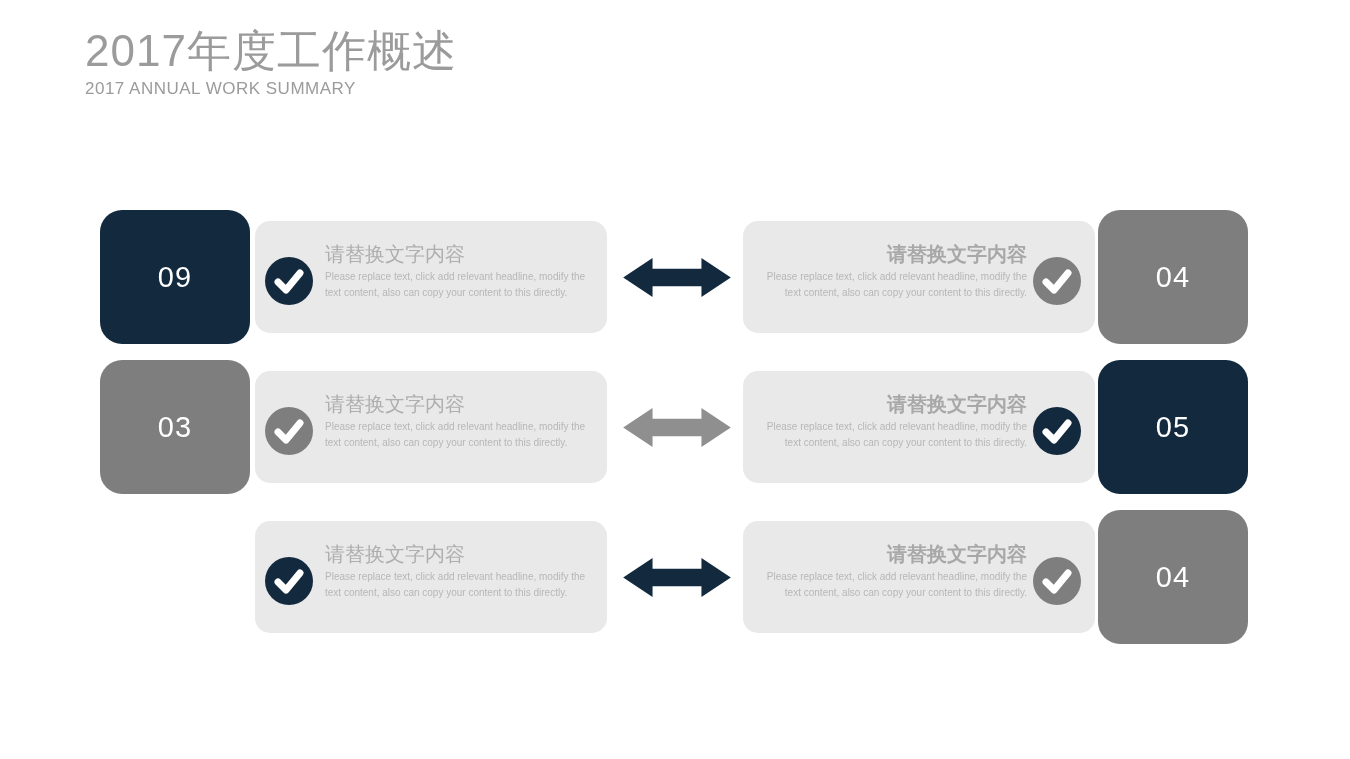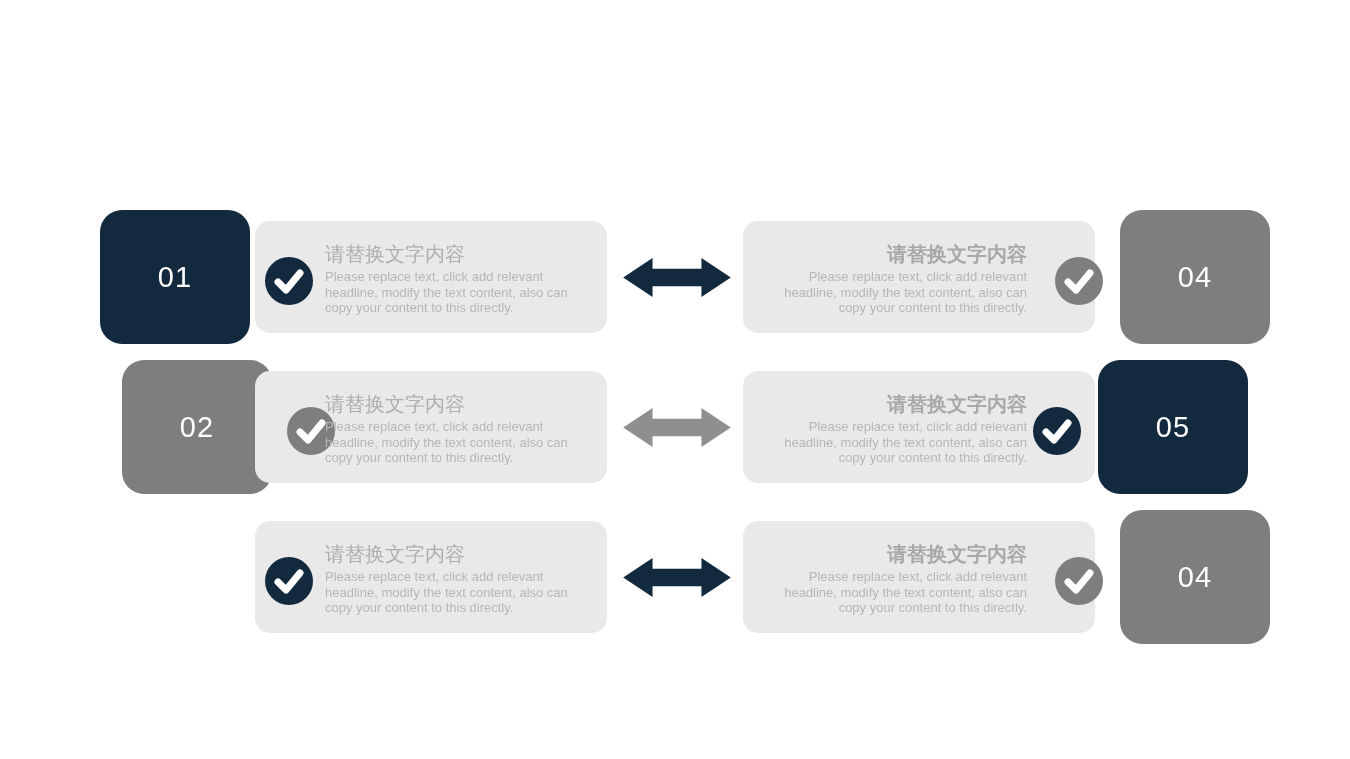--- a/index.html
+++ b/index.html
@@ -61,45 +61,49 @@
   .textblock.align-right { text-align: right; }
   .item-title {
     font-size: 20px;
     color: #aeaeae;
     line-height: 22px;
     white-space: nowrap;
   }
   .bold-title .item-title { font-weight: 700; color: #a8a8a8; }
   .item-body {
     margin-top: 4px;
-    font-size: 13px;
+    font-size: 10px;
     line-height: 15.5px;
     color: #b7b7b7;
   }
 
   .arrow {
     position: absolute;
     width: 110px; height: 45px;
   }
   .arrow svg { width: 110px; height: 45px; display: block; }
 
   
   .tile.accent-navy, .badge.accent-navy { background: #13293e; }
-  .tile.accent-gray, .badge.accent-gray { background: #7e7e7e; margin-left: 22px; }
+  .tile.accent-gray, .badge.accent-gray { background: #7e7e7e; }
   .arrow.accent-navy { color: #13293e; }
   .arrow.accent-gray { color: #8f8f8f; }
 </style>
 </head>
 <body>
 
 <div class="slide">
 
+  <div class="header">
+    <h1 class="page-title">2017年度工作概述</h1>
+    <div class="page-subtitle">2017 ANNUAL WORK SUMMARY</div>
+  </div>
 
   <div class="tile accent-navy" style="left:100px; top:210px;">
-    <span class="num">01</span>
+    <span class="num">09</span>
   </div>
   <div class="card" style="left:255px; top:221px;"></div>
   <div class="badge accent-navy" style="left:265px; top:257px;">
     <svg viewBox="0 0 48 48">
         <path d="M13 25 L21 33 L35 16" stroke="#ffffff" stroke-width="7" fill="none" stroke-linecap="round" stroke-linejoin="round"></path>
       </svg>
   </div>
   <div class="textblock align-left" style="left:325px; top:243px;">
     <div class="item-title">请替换文字内容</div>
     <div class="item-body">Please replace text, click add relevant headline, modify the text content, also can copy your content to this directly.</div>
@@ -119,21 +123,21 @@
   <div class="badge accent-gray" style="left:1033px; top:257px;">
     <svg viewBox="0 0 48 48">
         <path d="M13 25 L21 33 L35 16" stroke="#ffffff" stroke-width="7" fill="none" stroke-linecap="round" stroke-linejoin="round"></path>
       </svg>
   </div>
   <div class="tile accent-gray" style="left:1098px; top:210px;">
     <span class="num">04</span>
   </div>
 
   <div class="tile accent-gray" style="left:100px; top:360px;">
-    <span class="num">02</span>
+    <span class="num">03</span>
   </div>
   <div class="card" style="left:255px; top:371px;"></div>
   <div class="badge accent-gray" style="left:265px; top:407px;">
     <svg viewBox="0 0 48 48">
         <path d="M13 25 L21 33 L35 16" stroke="#ffffff" stroke-width="7" fill="none" stroke-linecap="round" stroke-linejoin="round"></path>
       </svg>
   </div>
   <div class="textblock align-left" style="left:325px; top:393px;">
     <div class="item-title">请替换文字内容</div>
     <div class="item-body">Please replace text, click add relevant headline, modify the text content, also can copy your content to this directly.</div>

